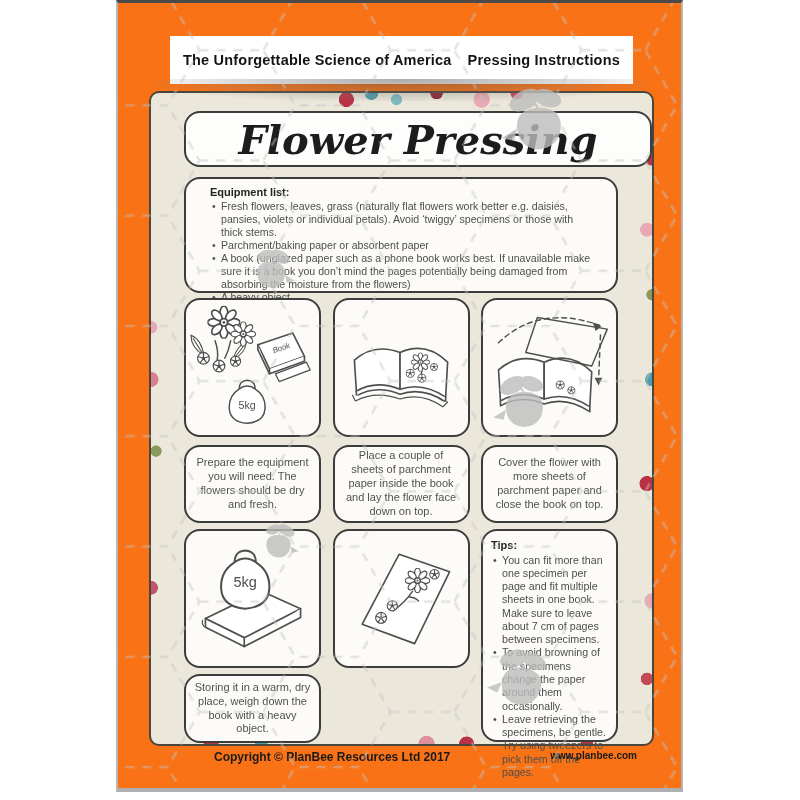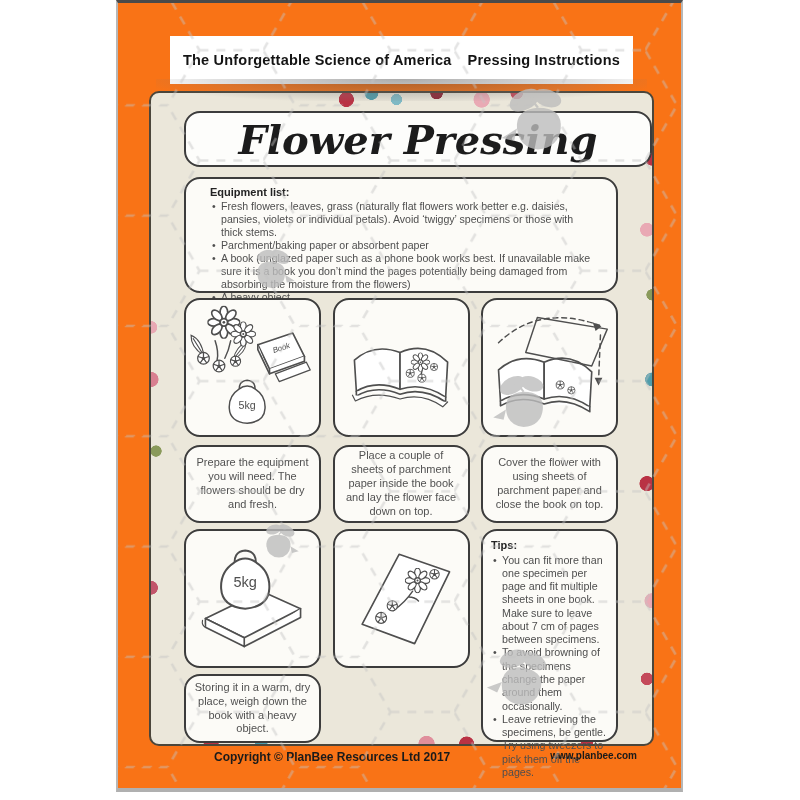--- a/index.html
+++ b/index.html
@@ -188,21 +188,21 @@
             <path class="sk-n" d="M16,44 Q58,4 120,26" stroke-dasharray="5 4" stroke-width="1.3"></path>
             <path d="M122,27 l-9,-4 3,9 z" fill="#4f4f4f"></path>
             <path class="sk-n" d="M121,36 L119,84" stroke-dasharray="5 4" stroke-width="1.3"></path>
             <path d="M119,88 l-4,-8 8,0 z" fill="#4f4f4f"></path>
           </g>
         </svg>
       </div>
 
       <div class="box caption c2 rowB">Place a couple of sheets of parchment paper inside the book and lay the flower face down on top.</div>
       <div class="box caption c1 rowB">Prepare the equipment you will need. The flowers should be dry and fresh.</div>
-      <div class="box caption c3 rowB">Cover the flower with using sheets of parchment paper and close the book on top.</div>
+      <div class="box caption c3 rowB">Cover the flower with more sheets of parchment paper and close the book on top.</div>
 
       <div class="box illus c1 rowC">
         <svg viewBox="0 0 137 139">
           <g class="sk">
             <path d="M20,90 L78,62 L118,80 L60,110 Z"></path>
             <path d="M20,90 L20,99 L60,119 L60,110 Z"></path>
             <path d="M118,80 L118,89 L60,119"></path>
             <path d="M20,99 Q16,97 17,92" stroke-width="1.2"></path>
           </g>
           <use href="#weight" x="30" y="12" width="62" height="74"></use>

